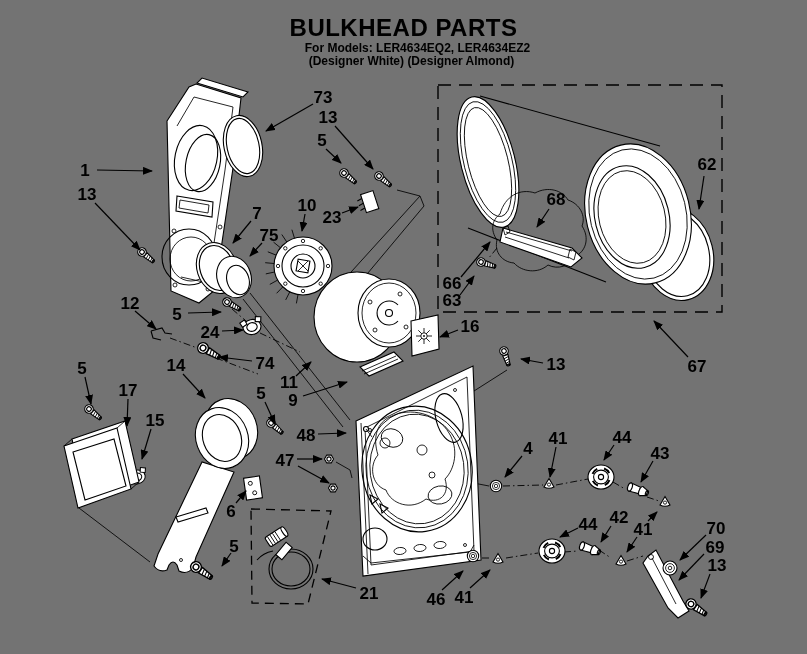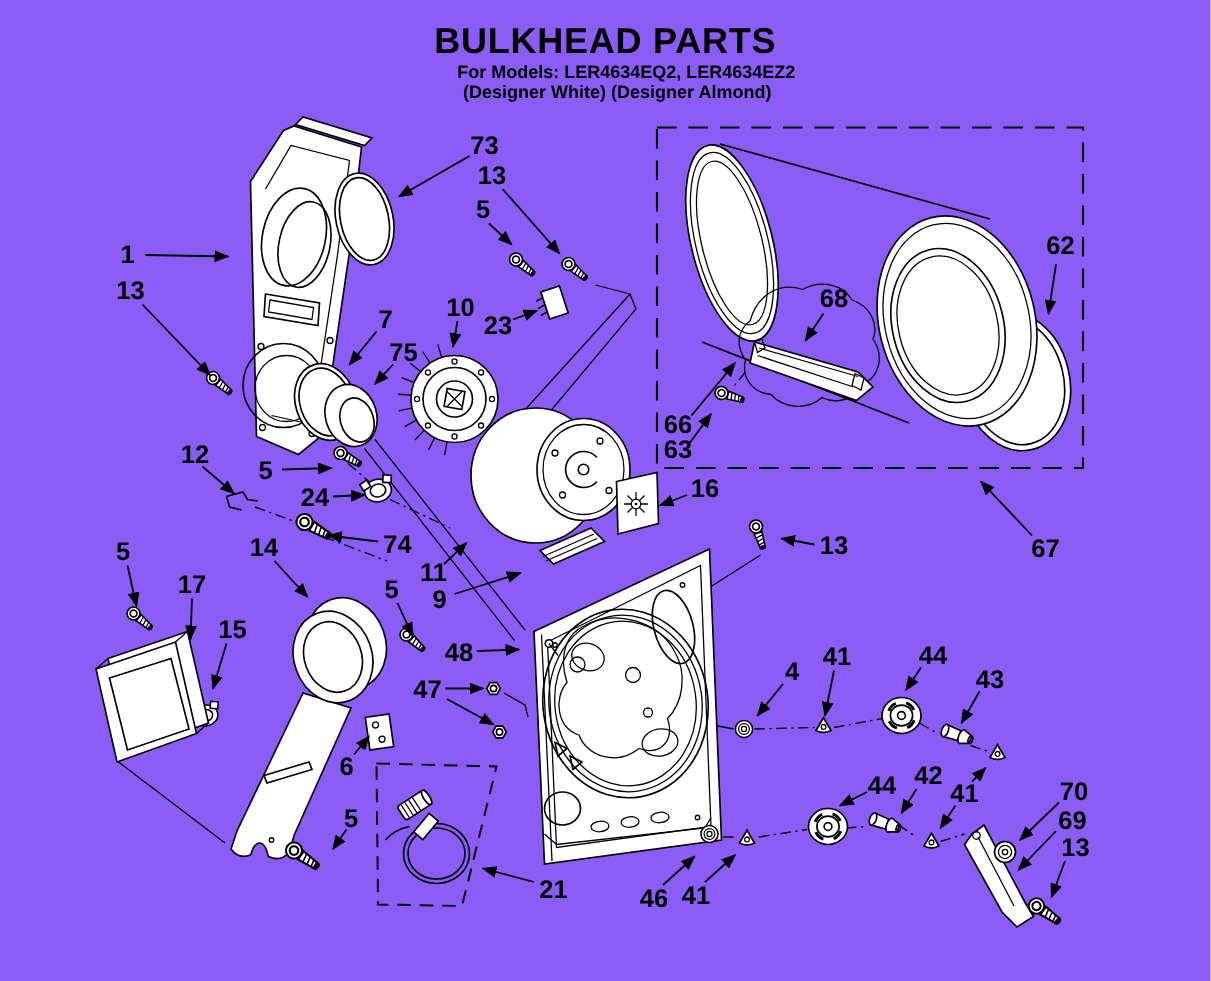--- a/index.html
+++ b/index.html
@@ -1,16 +1,16 @@
 <!DOCTYPE html>
 <html><head>
 <meta charset="utf-8">
 <style>
   html,body{margin:0;padding:0;background:#fff;}
-  #page{position:relative;width:807px;height:654px;background:#8b5cf6;overflow:hidden;
+  #page{position:relative;width:807px;height:654px;background:#737373;overflow:hidden;
         font-family:"Liberation Sans",sans-serif;}
   #titleblock{position:absolute;top:14px;left:0;width:100%;text-align:center;color:#000;z-index:5;}
   #titleblock .title{font-size:24px;font-weight:bold;letter-spacing:.5px;}
   #titleblock .sub{font-size:12px;font-weight:bold;line-height:1.05;padding-left:28px;}
   #titleblock .sub2{padding-left:16px;}
   svg{position:absolute;top:0;left:0;}
   .ln{fill:none;stroke:#000;stroke-width:1.1;}
   .fw{fill:#fff;stroke:#000;stroke-width:1.1;}
   .thin{fill:none;stroke:#000;stroke-width:.85;}
   .dd{fill:none;stroke:#000;stroke-width:.9;stroke-dasharray:7 3 1.5 3;}

